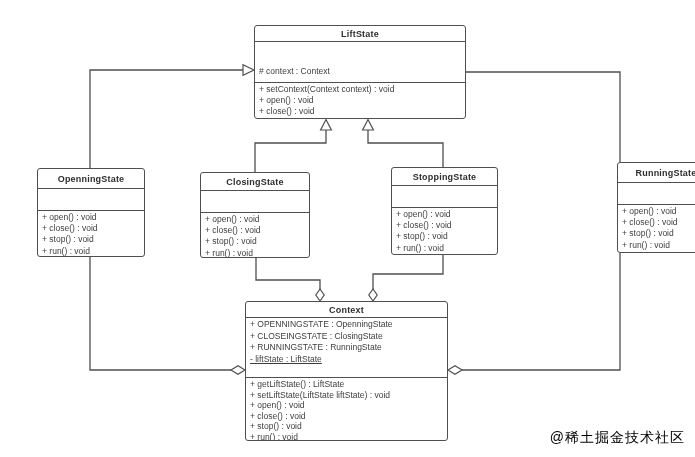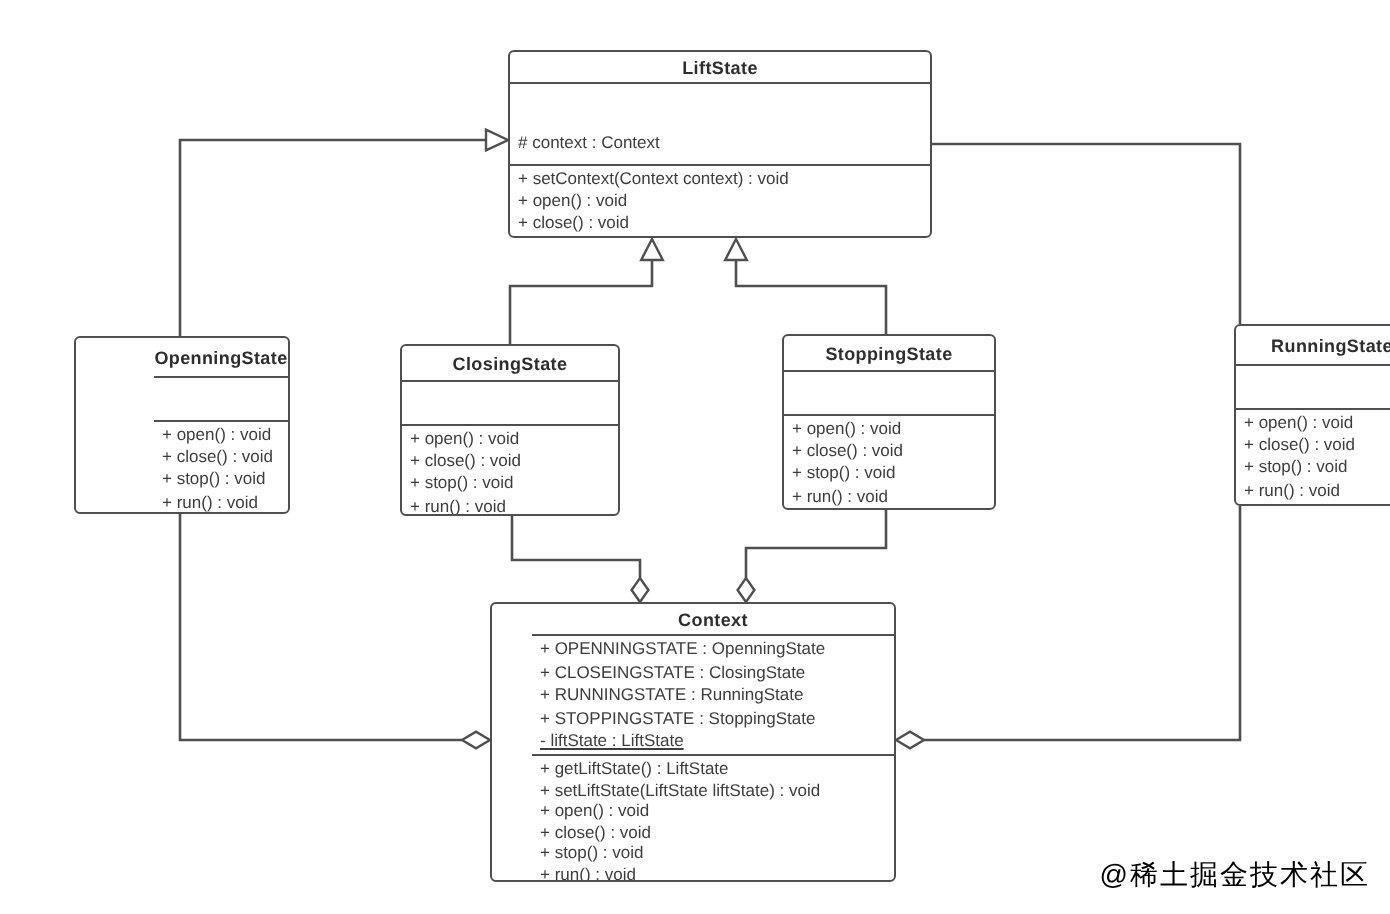--- a/index.html
+++ b/index.html
@@ -55,21 +55,21 @@
     white-space: nowrap;
   }
 
   
   #box-liftstate { left: 254px; top: 25px; width: 212px; height: 94px; }
   #box-liftstate .uml-title { height: 16px; }
   #box-liftstate .uml-attrs { height: 21px; padding-top: 4px; margin-top: 20px; }
   #box-liftstate .uml-methods .row { line-height: 11px; }
 
   
-  #box-openningstate { left: 37px; top: 168px; width: 108px; height: 89px; padding-left: 39px; }
+  #box-openningstate { left: 37px; top: 168px; width: 108px; height: 89px; }
   #box-openningstate .uml-title { height: 20px; }
   #box-openningstate .uml-attrs { height: 22px; }
   #box-openningstate .uml-methods .row { line-height: 11.2px; }
 
   
   #box-closingstate { left: 200px; top: 172px; width: 110px; height: 86px; }
   #box-closingstate .uml-title { height: 18px; }
   #box-closingstate .uml-attrs { height: 22px; }
   #box-closingstate .uml-methods .row { line-height: 11.2px; }
 
@@ -79,21 +79,21 @@
   #box-stoppingstate .uml-attrs { height: 22px; }
   #box-stoppingstate .uml-methods .row { line-height: 11.2px; }
 
   
   #box-runningstate { left: 572px; top: 162px; width: 98px; height: 91px; margin-left: 45px; }
   #box-runningstate .uml-title { height: 20px; }
   #box-runningstate .uml-attrs { height: 22px; }
   #box-runningstate .uml-methods .row { line-height: 11.2px; }
 
   
-  #box-context { left: 245px; top: 301px; width: 203px; height: 140px; padding-left: 20px; }
+  #box-context { left: 245px; top: 301px; width: 203px; height: 140px; }
   #box-context .uml-title { height: 16px; }
   #box-context .uml-attrs { height: 60px; }
   #box-context .uml-attrs .row { line-height: 11.5px; }
   #box-context .uml-methods .row { line-height: 10.6px; }
   #box-context .uml-attrs .row:last-child { text-decoration: underline; }
 
   #watermark {
     position: absolute;
     right: 10px;
     top: 429px;
@@ -211,21 +211,20 @@
       <div class="row">+ run() : void</div>
     </div>
   </div>
 
   <div class="uml-class" id="box-context">
     <div class="uml-title">Context</div>
     <div class="uml-attrs">
       <div class="row">+ OPENNINGSTATE : OpenningState</div>
       <div class="row">+ CLOSEINGSTATE : ClosingState</div>
       <div class="row">+ RUNNINGSTATE : RunningState</div>
-      <div class="row">+ STOPPINGSTATE : StoppingState</div>
       <div class="row">- liftState : LiftState</div>
     </div>
     <div class="uml-methods">
       <div class="row">+ getLiftState() : LiftState</div>
       <div class="row">+ setLiftState(LiftState liftState) : void</div>
       <div class="row">+ open() : void</div>
       <div class="row">+ close() : void</div>
       <div class="row">+ stop() : void</div>
       <div class="row">+ run() : void</div>
     </div>

